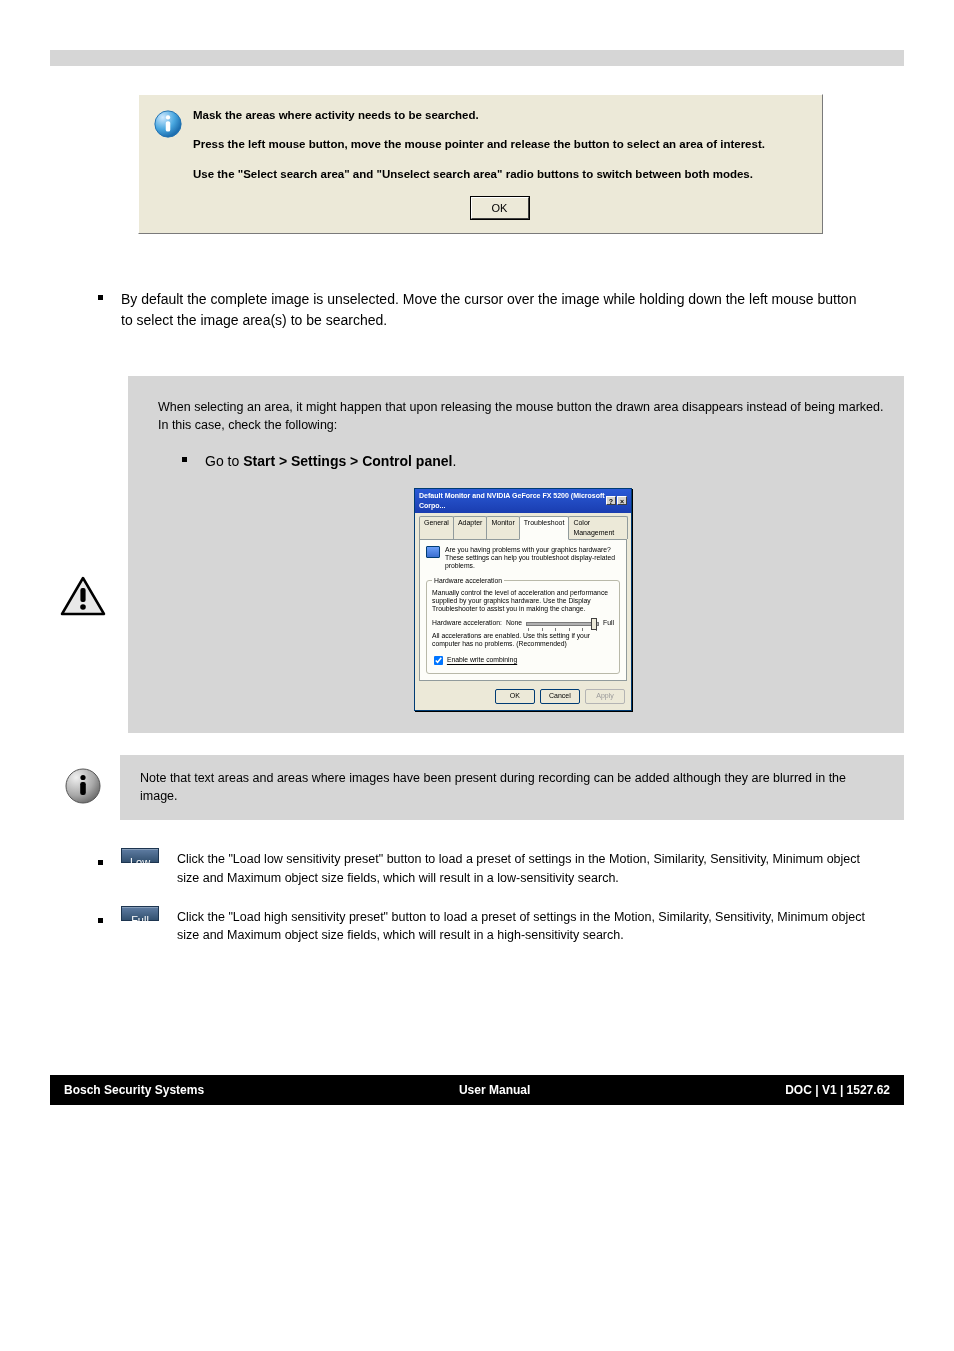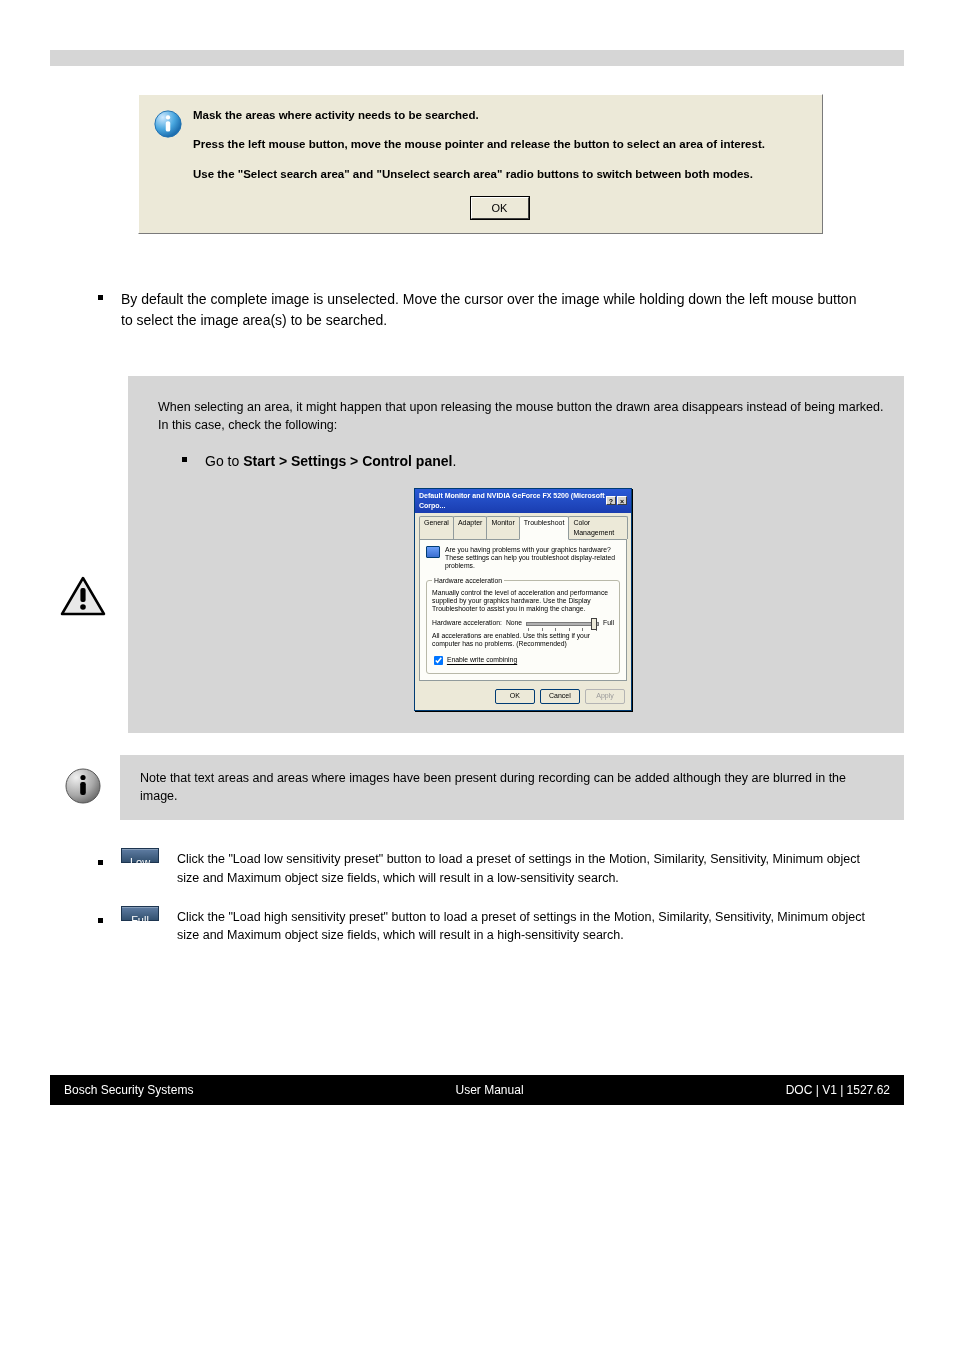--- a/index.html
+++ b/index.html
@@ -175,21 +175,21 @@
     font-family: Tahoma, sans-serif;
     font-size: 11px;
     text-align: center;
     line-height: 26px;
     flex: 0 0 38px;
     box-shadow: inset 0 1px 0 rgba(255,255,255,.25);
   }
   .preset-text { font-size: 12.5px; line-height: 1.5; max-width: 700px; padding-top: 2px; }
 
   
-  .bottombar { width: 854px; margin: 130px auto 0 auto; height: 30px; background: #000; color: #fff; display:flex; justify-content: space-between; align-items:center; padding: 0 14px; font-size: 12px; }
+  .bottombar { width: 854px; margin: 130px auto 0 auto; height: 30px; background: #000; color: #fff; display:flex; justify-content: space-between; align-items:center; padding: 0 14px; font-size: 12px; font-weight: bold; }
 </style>
 </head>
 <body>
 
 <div class="page">
 
   <div class="topband"></div>
 
   <div class="col">
 

